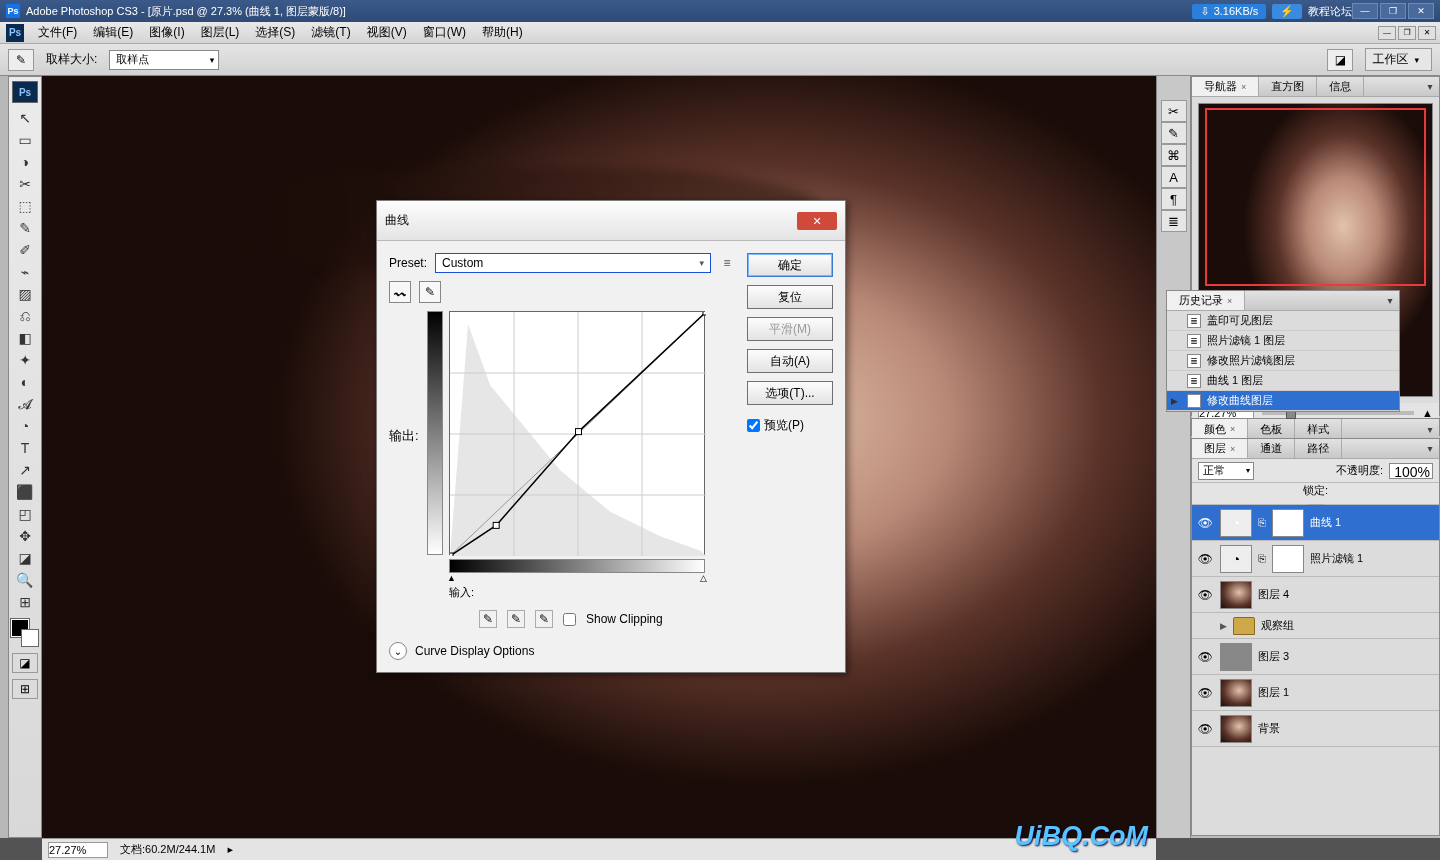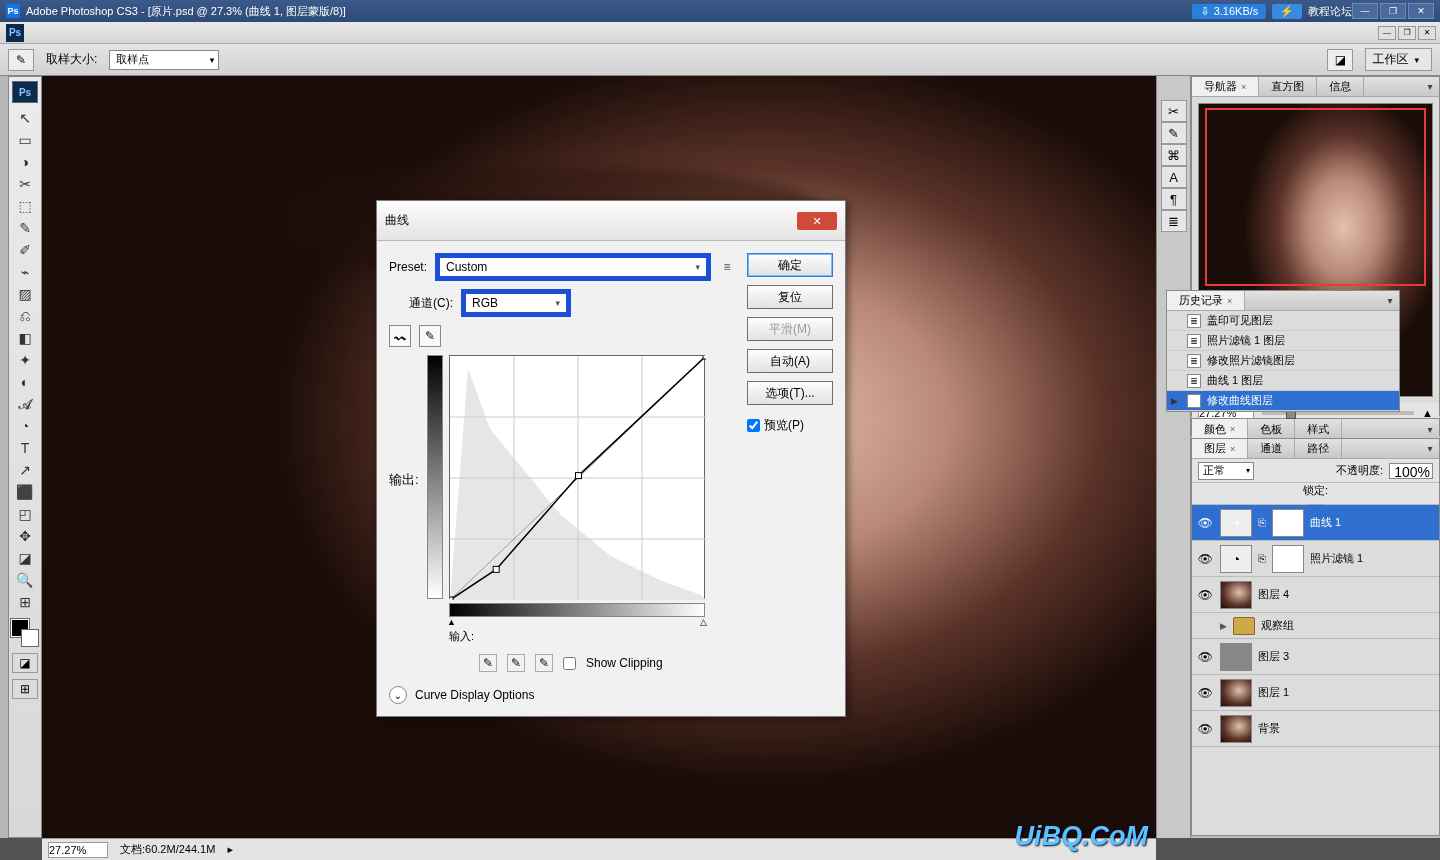--- a/index.html
+++ b/index.html
@@ -45,21 +45,21 @@
 
 .photo:after { content:""; position:absolute; top:12%; left:18%; width:52%; height:14%; background: linear-gradient(90deg,#1a0c08,#3a1f16); border-radius: 40%; opacity:0.6; filter: blur(6px);}
 
 
 .dialog { position: absolute; left: 376px; top: 200px; width: 470px; background: #f1f1f1; border: 1px solid #7a7a7a; box-shadow: 2px 2px 8px rgba(0,0,0,0.5); font-size: 12px;}
 .dlg-title { height: 40px; background: linear-gradient(#fdfdfd,#e4e4e4); border-bottom: 1px solid #b8b8b8; display: flex; align-items: center; padding: 0 8px; }
 .dlg-close { margin-left: auto; width: 40px; height: 18px; background: #d04a3a; color: #fff; text-align: center; border-radius: 2px; font-size: 11px; line-height: 18px;}
 .dlg-body { padding: 12px; display: flex; gap: 12px;}
 .dlg-left { flex: 1; }
 .row { display: flex; align-items: center; gap: 8px; margin-bottom: 8px;}
-.select { flex: 1; height: 28px; border: 5px solid #1d4ed8; background: #fff; padding: 0 20px 0 6px; display: flex; align-items: center; position: relative;}
+.select { flex: 1; height: 20px; border: 1px solid #1d4ed8; background: #fff; padding: 0 20px 0 6px; display: flex; align-items: center; position: relative;}
 .select:after { content: "▾"; position: absolute; right: 6px; font-size: 9px; color: #555;}
 .select.narrow { width: 110px; flex: none; }
 .curve-area { position: relative; margin-left: 60px; }
 .grad-v { position: absolute; left: -22px; top: 0; width: 16px; height: 244px; background: linear-gradient(#000,#fff); border: 1px solid #888;}
 .curve-box { width: 256px; height: 244px; border: 1px solid #666; background: #fff; position: relative;}
 .grid line { stroke: #ccc; stroke-width: 1; }
 .hist path { fill: #e6e6e6; stroke: none; }
 .diag { stroke: #999; stroke-width: 1; }
 .curve-line { stroke: #000; stroke-width: 1.5; fill: none; }
 .mini-btn { width: 22px; height: 22px; border: 1px solid #888; background: #f8f8f8; display: inline-flex; align-items: center; justify-content: center; font-size: 12px;}
@@ -147,20 +147,31 @@
   <div style="margin-left:auto">教程论坛</div>
   <div class="win-btns">
     <div class="win-btn">—</div>
     <div class="win-btn">❐</div>
     <div class="win-btn">✕</div>
   </div>
 </div>
 
 <div class="menubar">
   <div class="ps-logo">Ps</div>
+  <div id="menu-items" style="display:flex;height:100%">
+      <div class="mitem">文件(F)</div>
+      <div class="mitem">编辑(E)</div>
+      <div class="mitem">图像(I)</div>
+      <div class="mitem">图层(L)</div>
+      <div class="mitem">选择(S)</div>
+      <div class="mitem">滤镜(T)</div>
+      <div class="mitem">视图(V)</div>
+      <div class="mitem">窗口(W)</div>
+      <div class="mitem">帮助(H)</div>
+    </div>
   <div class="mb-right">
     <div class="mb-btn">—</div>
     <div class="mb-btn">❐</div>
     <div class="mb-btn">✕</div>
   </div>
 </div>
 
 <div class="optbar">
   <div class="tool-icon">✎</div>
   <span>取样大小:</span>
@@ -396,26 +407,20 @@
   </div>
   <div class="dlg-body">
     <div class="dlg-left">
       <div class="row">
         <span>Preset:</span>
         <div class="select">
             <span>Custom</span>
           </div>
         <span class="menu-ico">≡</span>
       </div>
-      <div class="row" style="margin-left:20px">
-        <span>通道(C):</span>
-        <div class="select narrow">
-            <span>RGB</span>
-          </div>
-      </div>
       <div class="row" style="margin-left:0">
         <div class="mini-btn">〰</div>
         <div class="mini-btn">✎</div>
       </div>
       <div style="position:relative">
         <span style="position:absolute;left:0;top:116px;font-size:13px">输出:</span>
         <div class="curve-area">
           <div class="grad-v"></div>
           <div class="curve-box">
             <svg id="curve-svg" width="256" height="244" viewBox="0 0 256 244">

